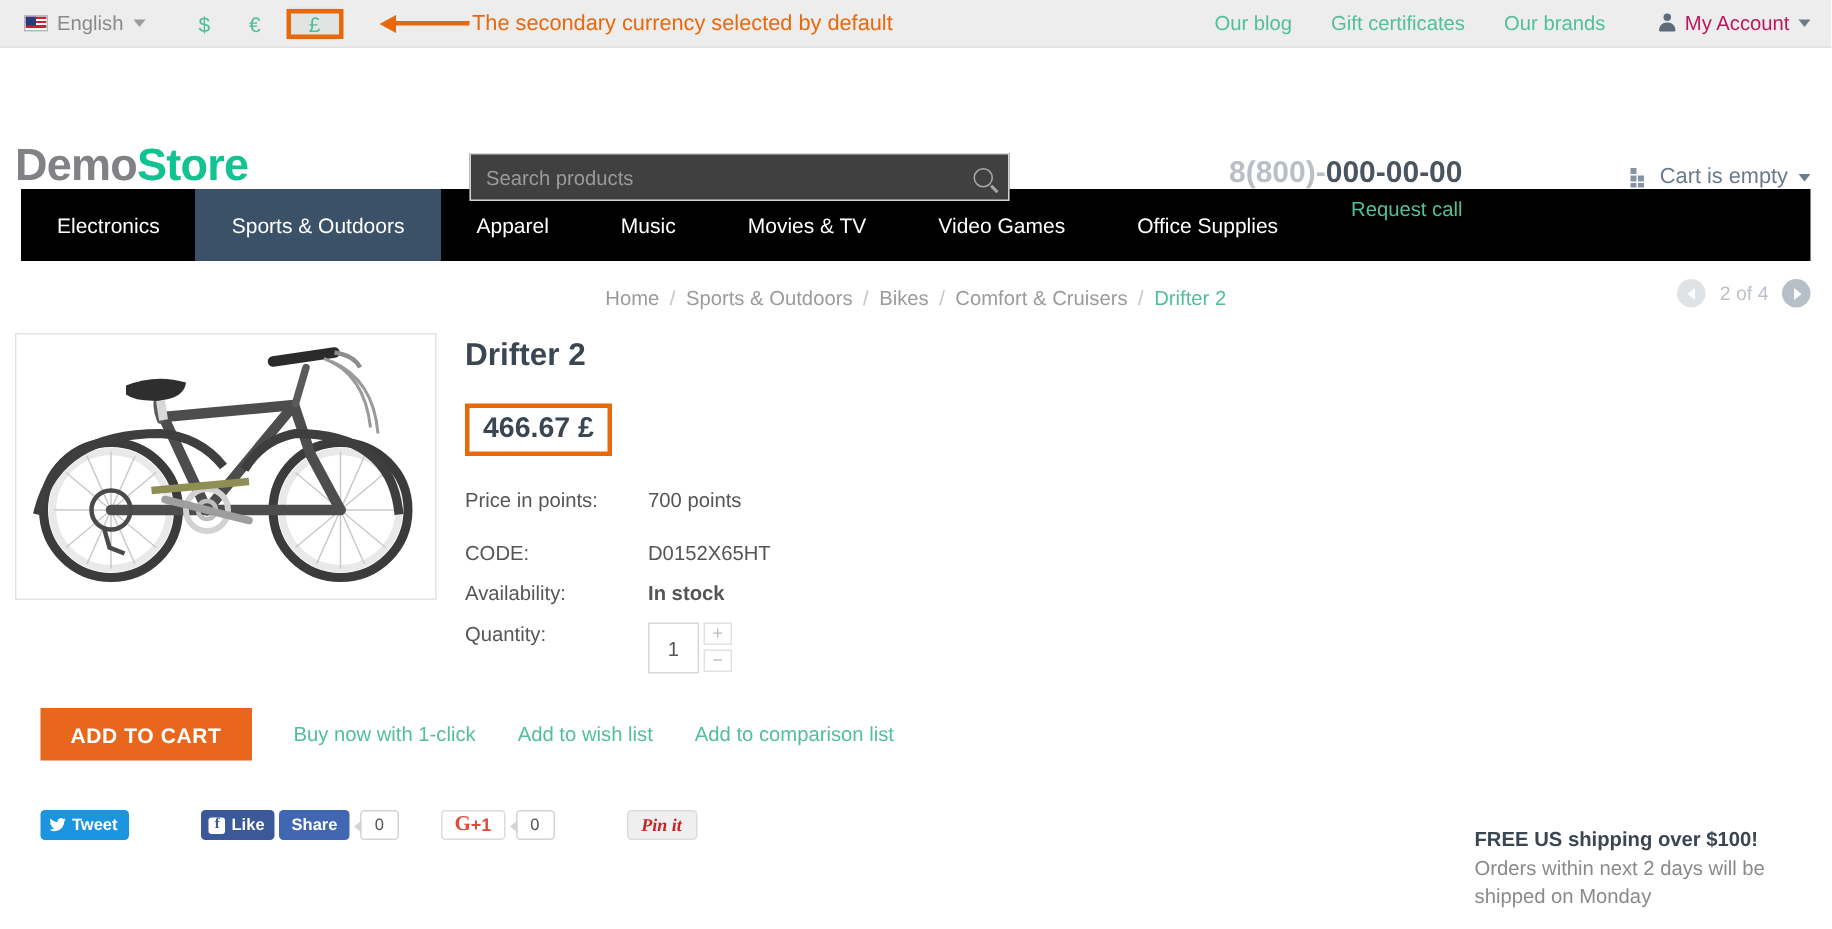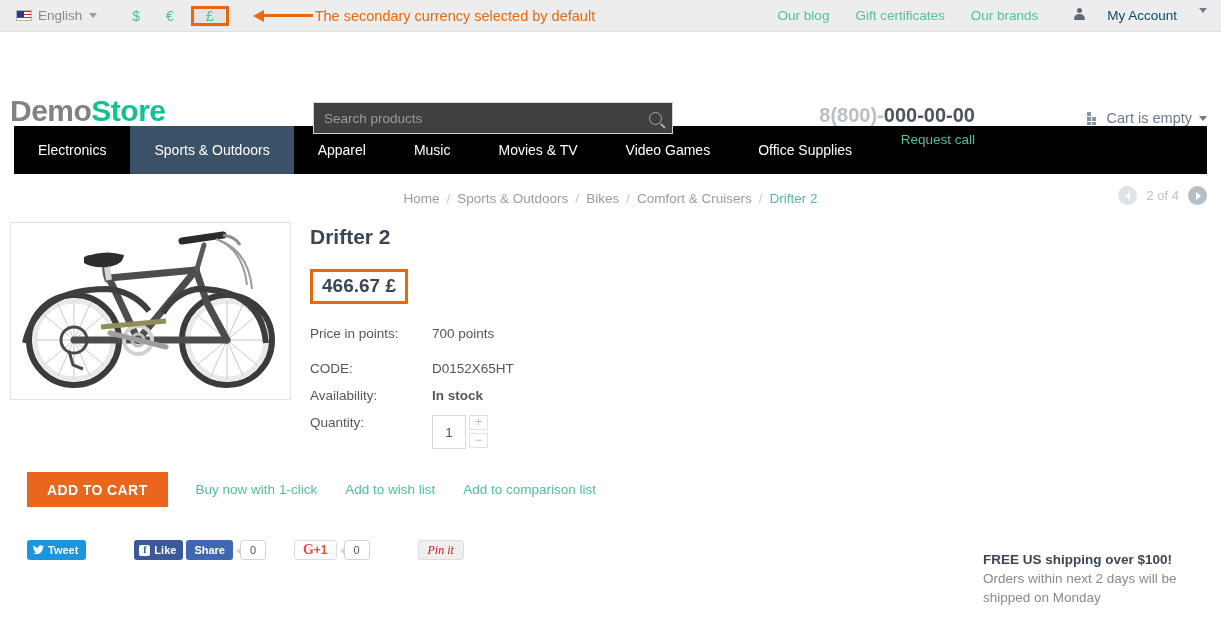--- a/index.html
+++ b/index.html
@@ -135,22 +135,23 @@
     gap: 26px;
   }
   .top-link {
     color: #52bf9a;
     font-size: 13.5px;
     cursor: pointer;
     text-decoration: none;
   }
   .account-block {
     display: flex;
-    gap: 22px;
-    color: #0c4a6e;
+    align-items: center;
+    gap: 6px;
+    color: #be185d;
     font-size: 13.5px;
     cursor: pointer;
     margin-left: 10px;
   }
   .person-icon {
     width: 11px; height: 13px;
     position: relative;
     display: inline-block;
   }
   .person-icon .head {
@@ -581,21 +582,21 @@
     font-size: 14px;
     font-weight: bold;
     font-family: "Liberation Serif", serif;
   }
   .sb-pin {
     background: #efefef;
     border: 1px solid #dcdcdc;
     color: #cb2027;
     padding: 0 9px;
     font-size: 12px;
-    font-weight: normal;
+    font-weight: bold;
     font-style: italic;
     font-family: "Liberation Serif", serif;
   }
   .gap-l { margin-left: 28px; }
   .gap-xl { margin-left: 48px; }
 
   
   .shipping {
     position: absolute;
     right: 14px;

